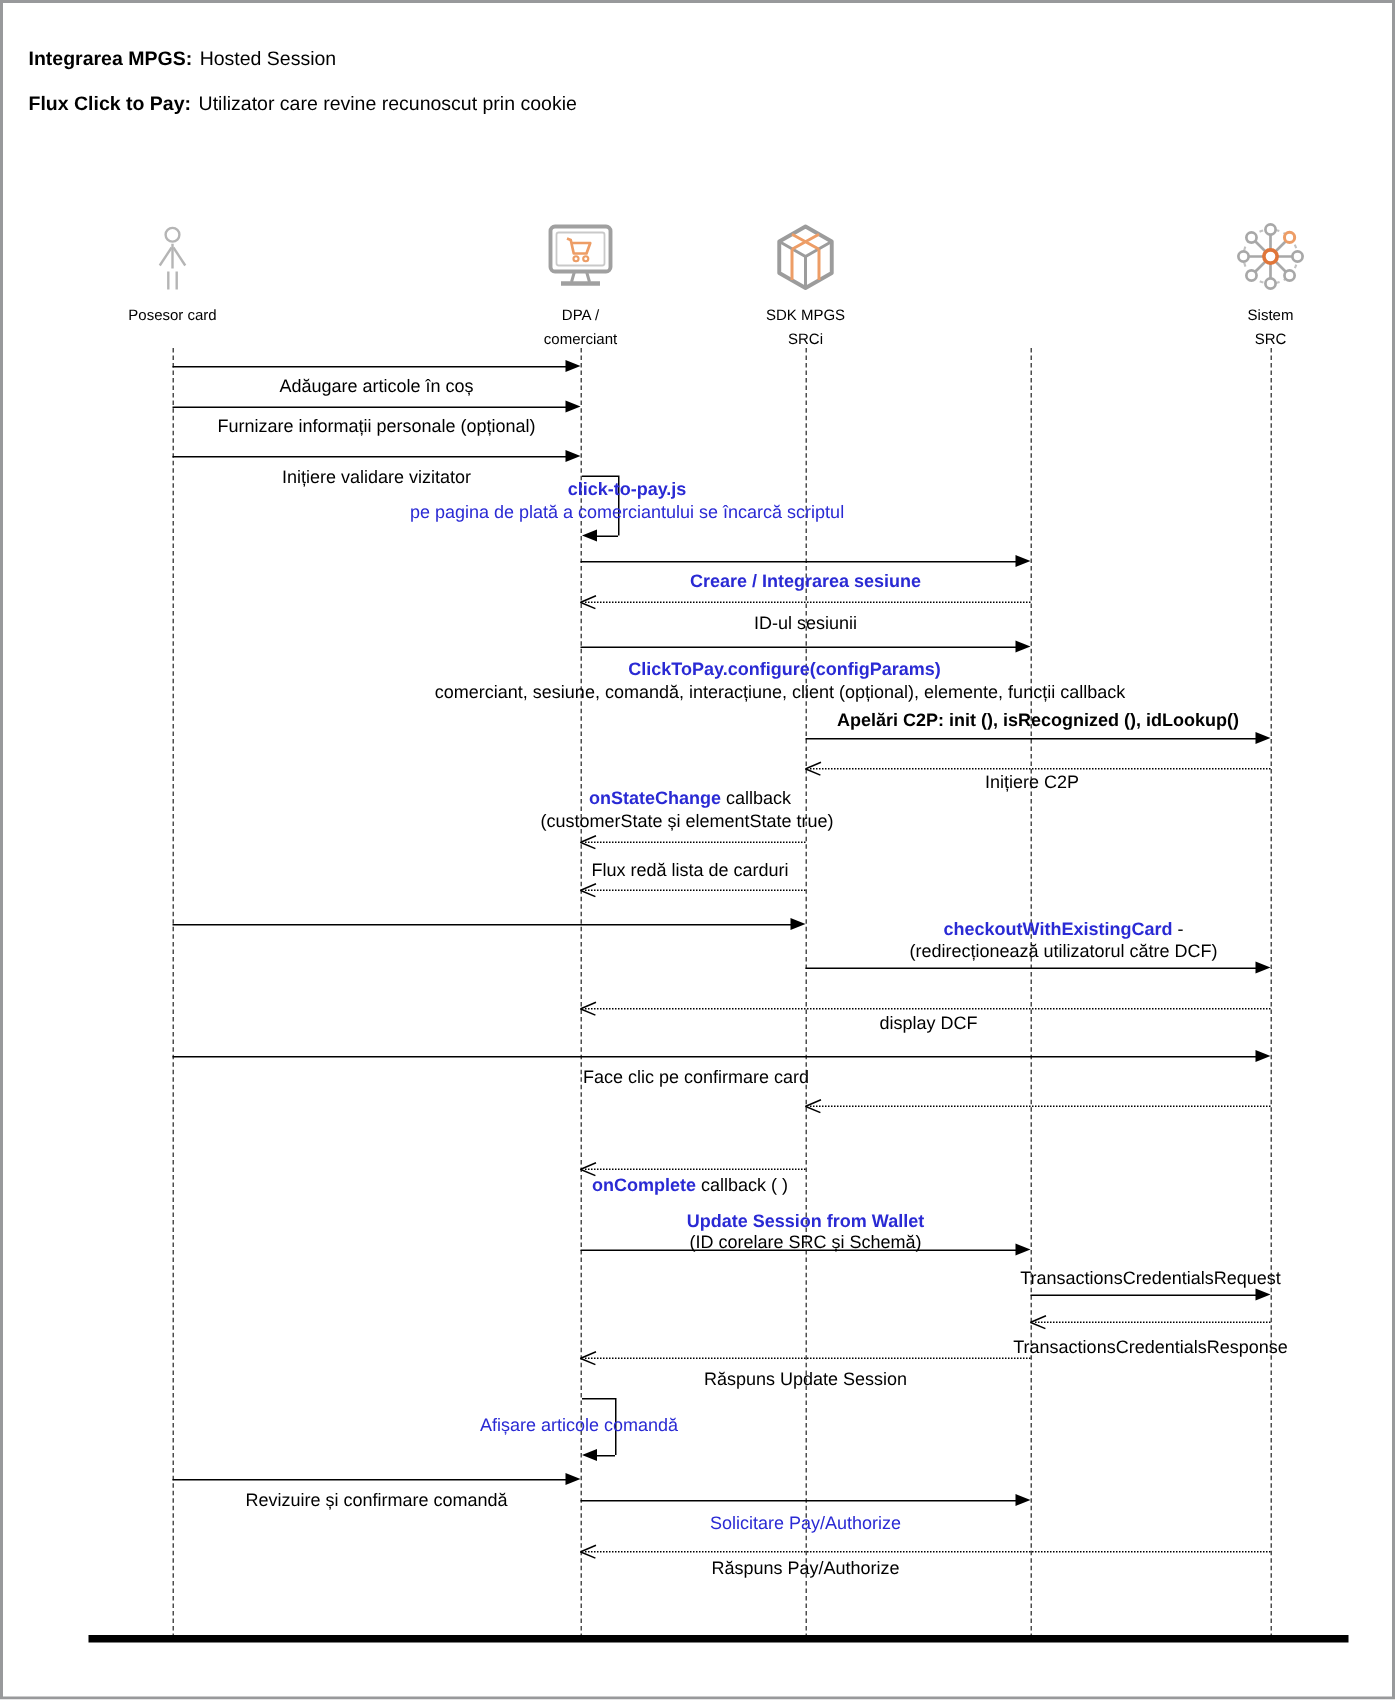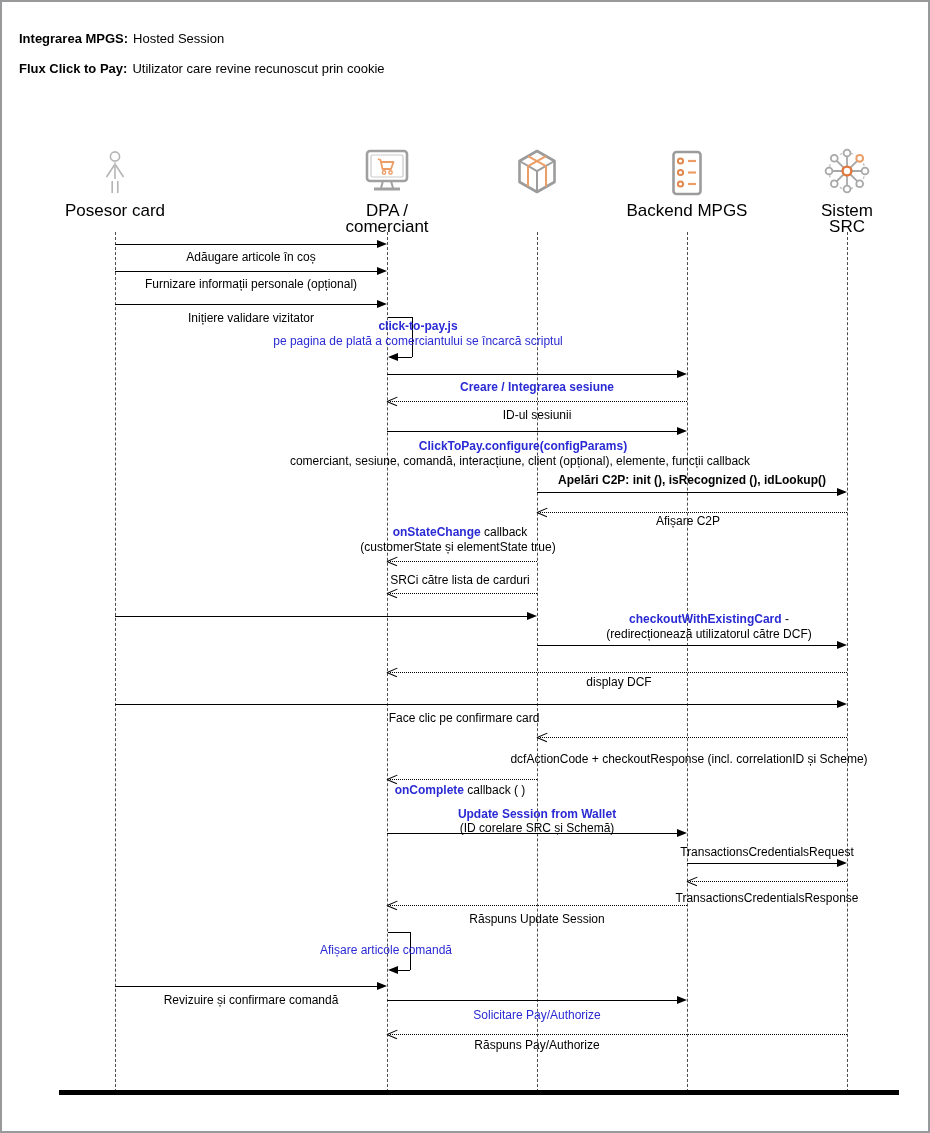--- a/index.html
+++ b/index.html
@@ -4,21 +4,21 @@
 <style>
   html,body{margin:0;padding:0;background:#fff;}
   .page{position:relative;width:930px;height:1133px;background:#fff;border:2px solid #98999b;
         box-sizing:border-box;overflow:hidden;font-family:"Liberation Sans",sans-serif;color:#000;}
   .hdr{position:absolute;left:17px;font-size:13px;white-space:nowrap;}
   .b{font-weight:bold;}
   .u{margin-right:5px;}
   .blue{color:#2a2ad4;}
   .actor{position:absolute;top:142px;width:140px;text-align:center;}
   .actor-icon{height:52px;display:flex;align-items:flex-end;justify-content:center;}
-  .actor-label{font-size:17px;line-height:16px;margin-top:7px;}
+  .actor-label{font-size:10px;line-height:16px;margin-top:7px;}
   .lifeline{position:absolute;width:0;top:230px;height:860px;border-left:1px dashed #4d4d4d;}
   .ls{position:absolute;height:0;border-top:1px solid #000;}
   .ld{position:absolute;height:0;border-top:1px dotted #000;}
   .lv{position:absolute;width:0;border-left:1px solid #000;}
   .ah-r{position:absolute;width:0;height:0;border-left:10px solid #000;border-top:4px solid transparent;border-bottom:4px solid transparent;}
   .ah-l{position:absolute;width:0;height:0;border-right:10px solid #000;border-top:4px solid transparent;border-bottom:4px solid transparent;}
   .oah{position:absolute;width:11px;height:12px;}
   .oah::before{content:"";position:absolute;left:0;top:6px;width:11px;height:1px;background:#000;transform-origin:0 0;transform:rotate(-23deg);}
   .oah::after{content:"";position:absolute;left:0;top:6px;width:11px;height:1px;background:#000;transform-origin:0 0;transform:rotate(23deg);}
   .lbl{position:absolute;font-size:12px;line-height:14px;white-space:nowrap;transform:translateX(-50%);text-align:center;}
@@ -80,39 +80,26 @@
 
   <div class="actor" style="left:465px">
     <div class="actor-icon">
       <svg width="46" height="48" viewBox="0 0 46 48">
         <path d="M23 3 L40.5 13 V34 L23 44 L5.5 34 V13 Z" fill="none" stroke="#9c9c9c" stroke-width="2.6" stroke-linejoin="round"></path>
         <path d="M5.5 13 L23 23 L40.5 13 M23 23 V44" fill="none" stroke="#9c9c9c" stroke-width="2"></path>
         <path d="M14 8.2 L32 18.2 M32 8.2 L14 18.2" fill="none" stroke="#ED9D66" stroke-width="2"></path>
         <path d="M14 18.2 V38.6 M32 18.2 V38.6" fill="none" stroke="#ED9D66" stroke-width="2"></path>
       </svg>
     </div>
-  </div>
-
-  <div class="actor" style="left:615px">
-    <div class="actor-icon">
-      <svg width="34" height="46" viewBox="0 0 34 46">
-        <rect x="3.5" y="2" width="27" height="42" rx="3" fill="none" stroke="#9c9c9c" stroke-width="2.6"></rect>
-        <circle cx="10.5" cy="11" r="2.6" fill="none" stroke="#e0884e" stroke-width="2"></circle>
-        <path d="M18 11 H26" stroke="#ED9D66" stroke-width="2.2"></path>
-        <circle cx="10.5" cy="22.5" r="2.6" fill="none" stroke="#e0884e" stroke-width="2"></circle>
-        <path d="M18 22.5 H26" stroke="#ED9D66" stroke-width="2.2"></path>
-        <circle cx="10.5" cy="34" r="2.6" fill="none" stroke="#e0884e" stroke-width="2"></circle>
-        <path d="M18 34 H26" stroke="#ED9D66" stroke-width="2.2"></path>
-      </svg>
-    </div>
-    <div class="actor-label">
-      <div>Backend MPGS</div>
-        <div></div>
-    </div>
-  </div>
+    <div class="actor-label">
+      <div>SDK MPGS</div>
+        <div>SRCi</div>
+    </div>
+  </div>
+
 
   <div class="actor" style="left:775px">
     <div class="actor-icon">
       <svg width="50" height="50" viewBox="0 0 50 50">
         <circle cx="25" cy="25" r="18" fill="none" stroke="#c2c2c2" stroke-width="1.4" stroke-dasharray="2.5 3"></circle>
         <path d="M25 25 L25 7 M25 25 L37.7 12.3 M25 25 L43 25 M25 25 L37.7 37.7 M25 25 L25 43 M25 25 L12.3 37.7 M25 25 L7 25 M25 25 L12.3 12.3" stroke="#a8a8a8" stroke-width="1.8"></path>
         <circle cx="25" cy="7" r="3.4" fill="#fff" stroke="#a8a8a8" stroke-width="1.8"></circle>
         <circle cx="37.7" cy="12.3" r="3.4" fill="#fff" stroke="#ED9D66" stroke-width="2"></circle>
         <circle cx="43" cy="25" r="3.4" fill="#fff" stroke="#a8a8a8" stroke-width="1.8"></circle>
         <circle cx="37.7" cy="37.7" r="3.4" fill="#fff" stroke="#a8a8a8" stroke-width="1.8"></circle>
@@ -160,28 +147,28 @@
   <div class="ah-r" style="left:675px;top:425px"></div>
   <div class="lbl blue b" style="left:521px;top:437px">ClickToPay.configure(configParams)</div>
   <div class="lbl" style="left:518px;top:452px">comerciant, sesiune, comandă, interacțiune, client (opțional), elemente, funcții callback</div>
 
   <div class="ls" style="left:535px;top:490px;width:301px"></div>
   <div class="ah-r" style="left:835px;top:486px"></div>
   <div class="lbl b" style="left:690px;top:471px">Apelări C2P: init (), isRecognized (), idLookup()</div>
 
   <div class="ld" style="left:538px;top:510px;width:307px"></div>
   <div class="oah" style="left:535px;top:504px"></div>
-  <div class="lbl" style="left:686px;top:512px">Afișare C2P</div>
+  <div class="lbl" style="left:686px;top:512px">Inițiere C2P</div>
 
   <div class="lbl" style="left:458px;top:523px"><span class="blue b">onStateChange</span><span> callback</span></div>
   <div class="lbl" style="left:456px;top:538px">(customerState și elementState true)</div>
   <div class="ld" style="left:388px;top:559px;width:147px"></div>
   <div class="oah" style="left:385px;top:553px"></div>
 
-  <div class="lbl" style="left:458px;top:571px">SRCi către lista de carduri</div>
+  <div class="lbl" style="left:458px;top:571px">Flux redă lista de carduri</div>
   <div class="ld" style="left:388px;top:591px;width:147px"></div>
   <div class="oah" style="left:385px;top:585px"></div>
 
   <div class="ls" style="left:113px;top:614px;width:413px"></div>
   <div class="ah-r" style="left:525px;top:610px"></div>
 
   <div class="lbl" style="left:707px;top:610px"><span class="blue b">checkoutWithExistingCard</span><span> -</span></div>
   <div class="lbl" style="left:707px;top:625px">(redirecționează utilizatorul către DCF)</div>
   <div class="ls" style="left:535px;top:643px;width:301px"></div>
   <div class="ah-r" style="left:835px;top:639px"></div>
@@ -189,21 +176,20 @@
   <div class="ld" style="left:388px;top:670px;width:457px"></div>
   <div class="oah" style="left:385px;top:664px"></div>
   <div class="lbl" style="left:617px;top:673px">display DCF</div>
 
   <div class="ls" style="left:113px;top:702px;width:723px"></div>
   <div class="ah-r" style="left:835px;top:698px"></div>
   <div class="lbl" style="left:462px;top:709px">Face clic pe confirmare card</div>
 
   <div class="ld" style="left:538px;top:735px;width:307px"></div>
   <div class="oah" style="left:535px;top:729px"></div>
-  <div class="lbl" style="left:687px;top:750px">dcfActionCode + checkoutResponse (incl. correlationID și Scheme)</div>
 
   <div class="ld" style="left:388px;top:777px;width:147px"></div>
   <div class="oah" style="left:385px;top:771px"></div>
   <div class="lbl" style="left:458px;top:781px"><span class="blue b">onComplete</span><span> callback ( )</span></div>
 
   <div class="lbl blue b" style="left:535px;top:805px">Update Session from Wallet</div>
   <div class="lbl" style="left:535px;top:819px">(ID corelare SRC și Schemă)</div>
   <div class="ls" style="left:385px;top:831px;width:291px"></div>
   <div class="ah-r" style="left:675px;top:827px"></div>
 

